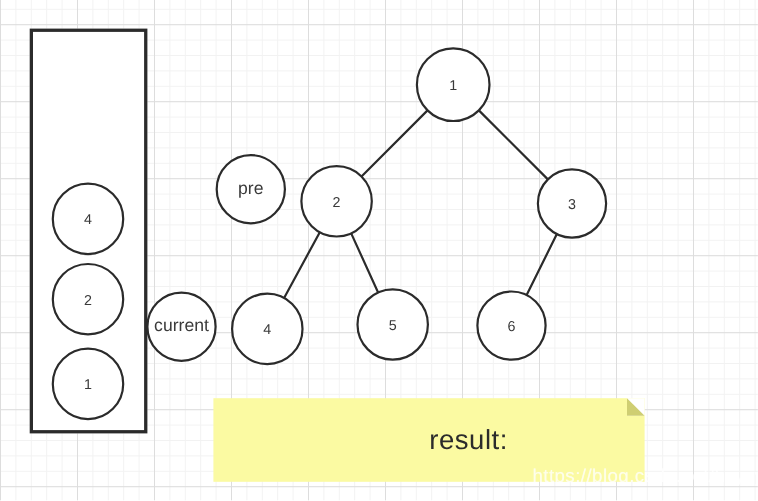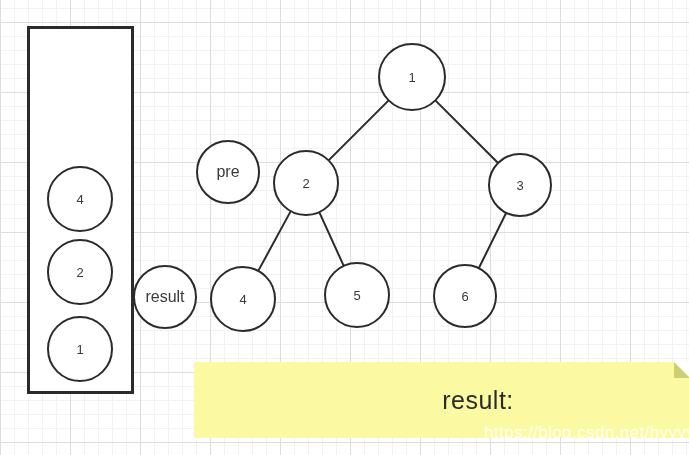--- a/index.html
+++ b/index.html
@@ -99,21 +99,21 @@
     <span>4</span>
   </div>
   <div class="node" id="stack-item-1" style="left: 47px; top: 239px; width: 66px; height: 66px;">
     <span>2</span>
   </div>
   <div class="node" id="stack-item-2" style="left: 47px; top: 316px; width: 66px; height: 66px;">
     <span>1</span>
   </div>
 
   <div class="node label-node" id="pointer-0" style="left: 133px; top: 265px; width: 64px; height: 64px;">
-    <span>result</span>
+    <span>current</span>
   </div>
   <div class="node label-node" id="pointer-1" style="left: 196px; top: 140px; width: 64px; height: 64px;">
     <span>pre</span>
   </div>
 
   <div class="node" id="tree-node-0" style="left: 378px; top: 43px; width: 68px; height: 68px;">
     <span>1</span>
   </div>
   <div class="node" id="tree-node-1" style="left: 273px; top: 150px; width: 66px; height: 66px;">
     <span>2</span>
@@ -124,20 +124,20 @@
   <div class="node" id="tree-node-3" style="left: 210px; top: 266px; width: 66px; height: 66px;">
     <span>4</span>
   </div>
   <div class="node" id="tree-node-4" style="left: 324px; top: 262px; width: 66px; height: 66px;">
     <span>5</span>
   </div>
   <div class="node" id="tree-node-5" style="left: 433px; top: 264px; width: 64px; height: 64px;">
     <span>6</span>
   </div>
 
-  <div class="sticky" id="sticky-note" style="left: 194px; top: 362px; width: 496px; height: 76px; background: rgb(251, 250, 162);">
+  <div class="sticky" id="sticky-note" style="left: 194px; top: 362px; width: 392px; height: 76px; background: rgb(251, 250, 162);">
     <span class="sticky-text">result:</span>
     <span class="fold" id="sticky-fold" style="right: 0px; top: 0px; border-left-color: rgb(207, 206, 114);"></span>
   </div>
 
   <div class="watermark" id="watermark" style="left: 484px; top: 423px; color: rgb(255, 255, 255);">https://blog.csdn.net/hyyyya</div>
 
 </div>
 
 </body></html>

